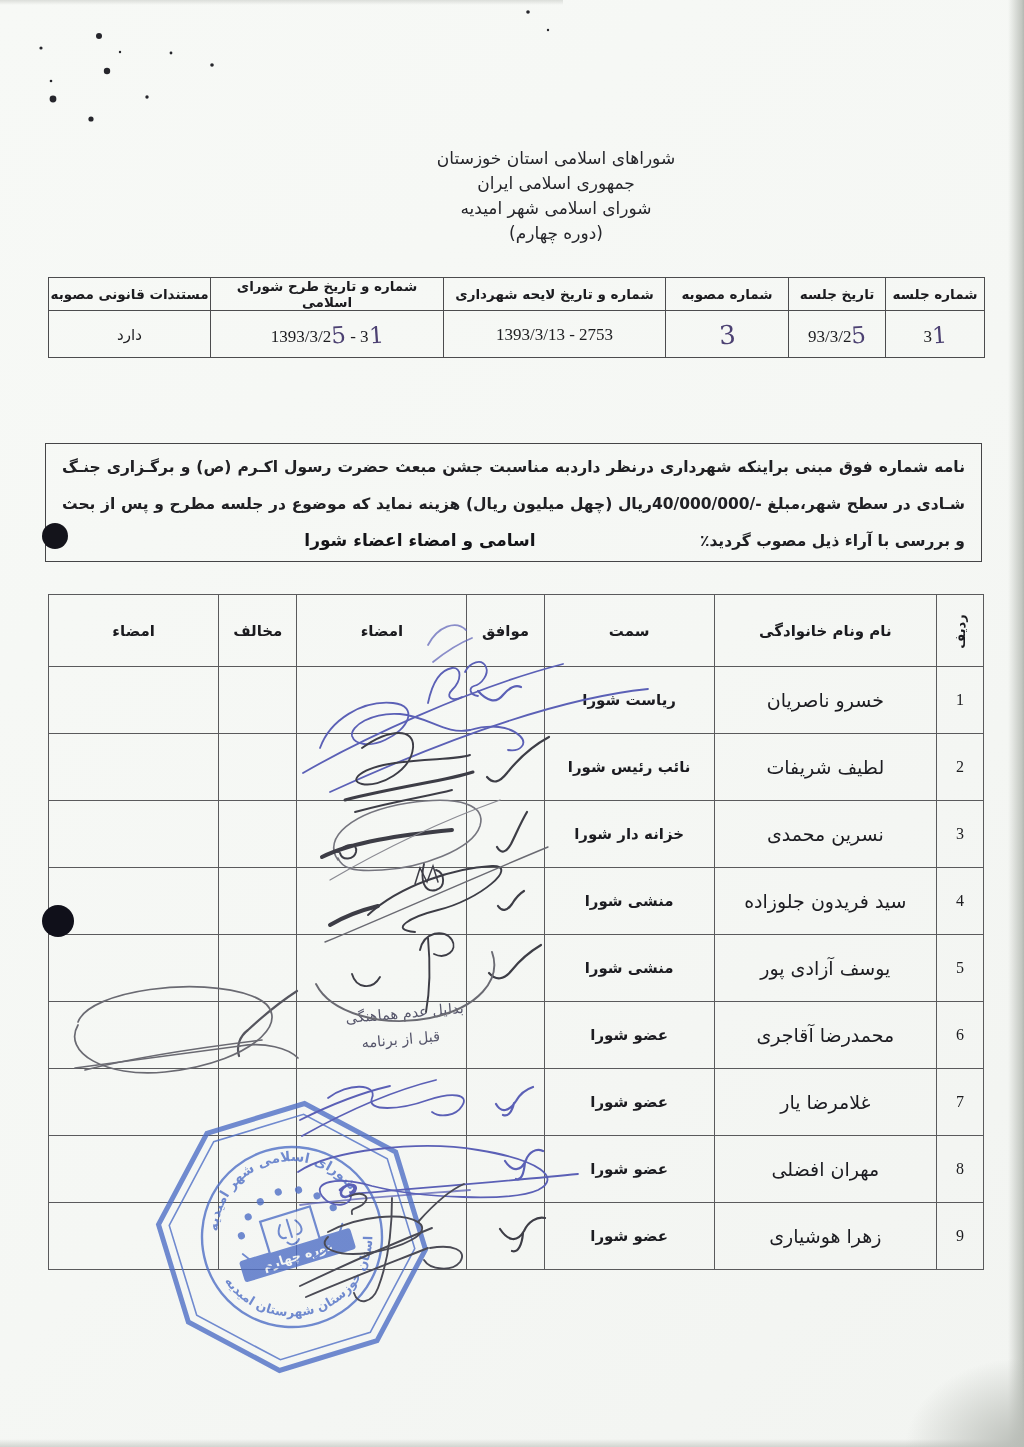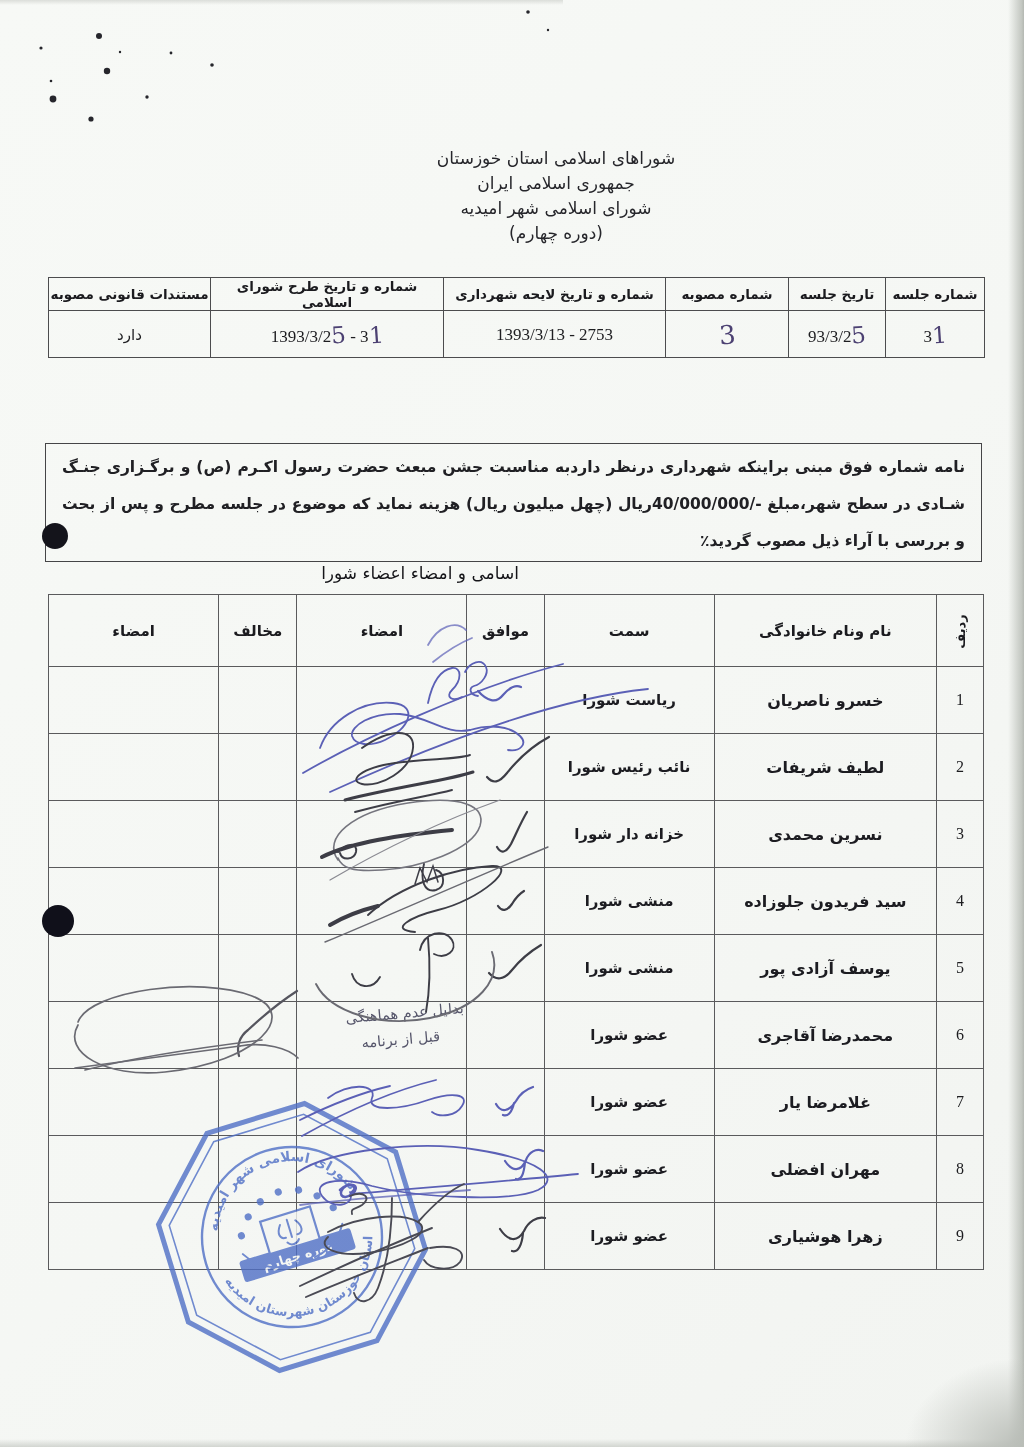--- a/index.html
+++ b/index.html
@@ -39,31 +39,31 @@
   
   .ribbon{position:absolute;top:360px;left:200px;width:612px;height:84px;}
   .ribbon svg{position:absolute;inset:0;}
 
   
   .body-box{position:absolute;top:443px;left:45px;width:937px;height:119px;
     border:1.4px solid #454547;box-sizing:border-box;direction:rtl;}
   .body-box p{margin:5px 16px 0 16px;font-size:15.5px;font-weight:700;line-height:37px;
     text-align:justify;text-align-last:right;color:#202024;}
 
-  .section-title{position:absolute;top:563px;left:0;width:840px;text-align:center;
-    direction:rtl;font-size:17px;font-weight:400;color:#141418;}
+  .section-title{position:absolute;top:530px;left:0;width:840px;text-align:center;
+    direction:rtl;font-size:17px;font-weight:700;color:#141418;}
 
   
   .members-table{position:absolute;top:594px;left:48px;width:936px;direction:rtl;border:1.6px solid #3a3a3c;}
   .members-table th,.members-table td{border:1px solid #5a5a5c;text-align:center;vertical-align:middle;padding:0;}
   .members-table th{height:71px;font-size:15px;font-weight:700;color:#1b1b1f;}
   .members-table td{height:66px;}
   .th-radif span{display:inline-block;transform:rotate(-90deg);font-size:13px;}
   .c-no{font-family:"Liberation Serif",serif;font-size:16px;}
-  .c-name{font-size:16px;font-weight:700;color:#1c1c21;}
+  .c-name{font-size:19px;font-weight:400;color:#1c1c21;}
   .c-pos{font-size:15px;font-weight:700;color:#1c1c21;}
 
   
   .hand-note{position:absolute;top:1002px;left:300px;width:165px;direction:rtl;
     color:#56566b;font-size:14.5px;line-height:26px;transform:rotate(-5deg);
     font-family:"DejaVu Sans",sans-serif;}
   .hand-note .n2{display:block;margin-right:26px;}
 
   .overlay{position:absolute;inset:0;pointer-events:none;}
 </style>

